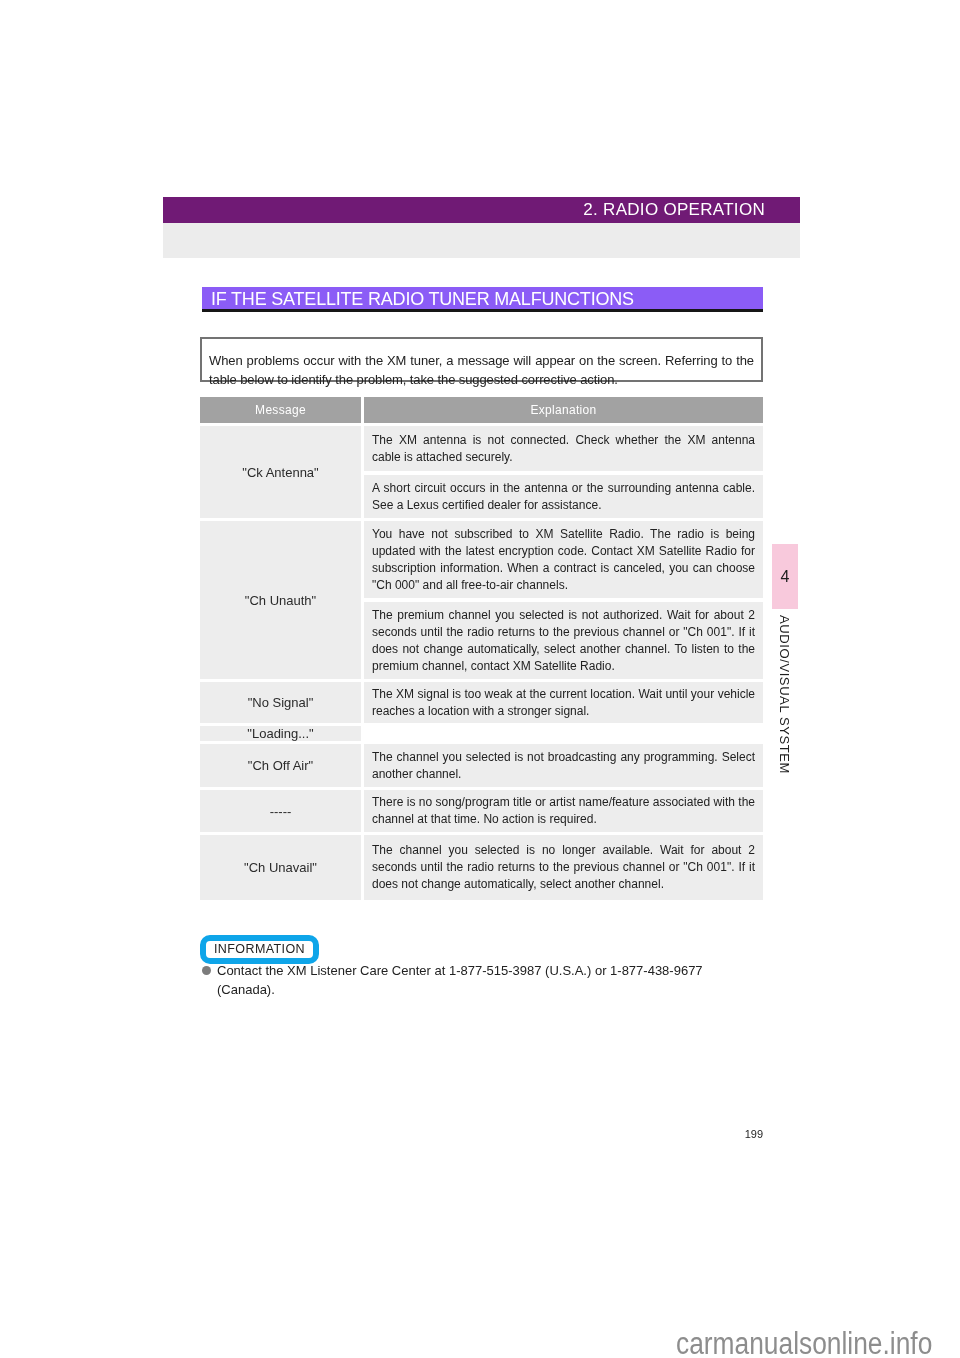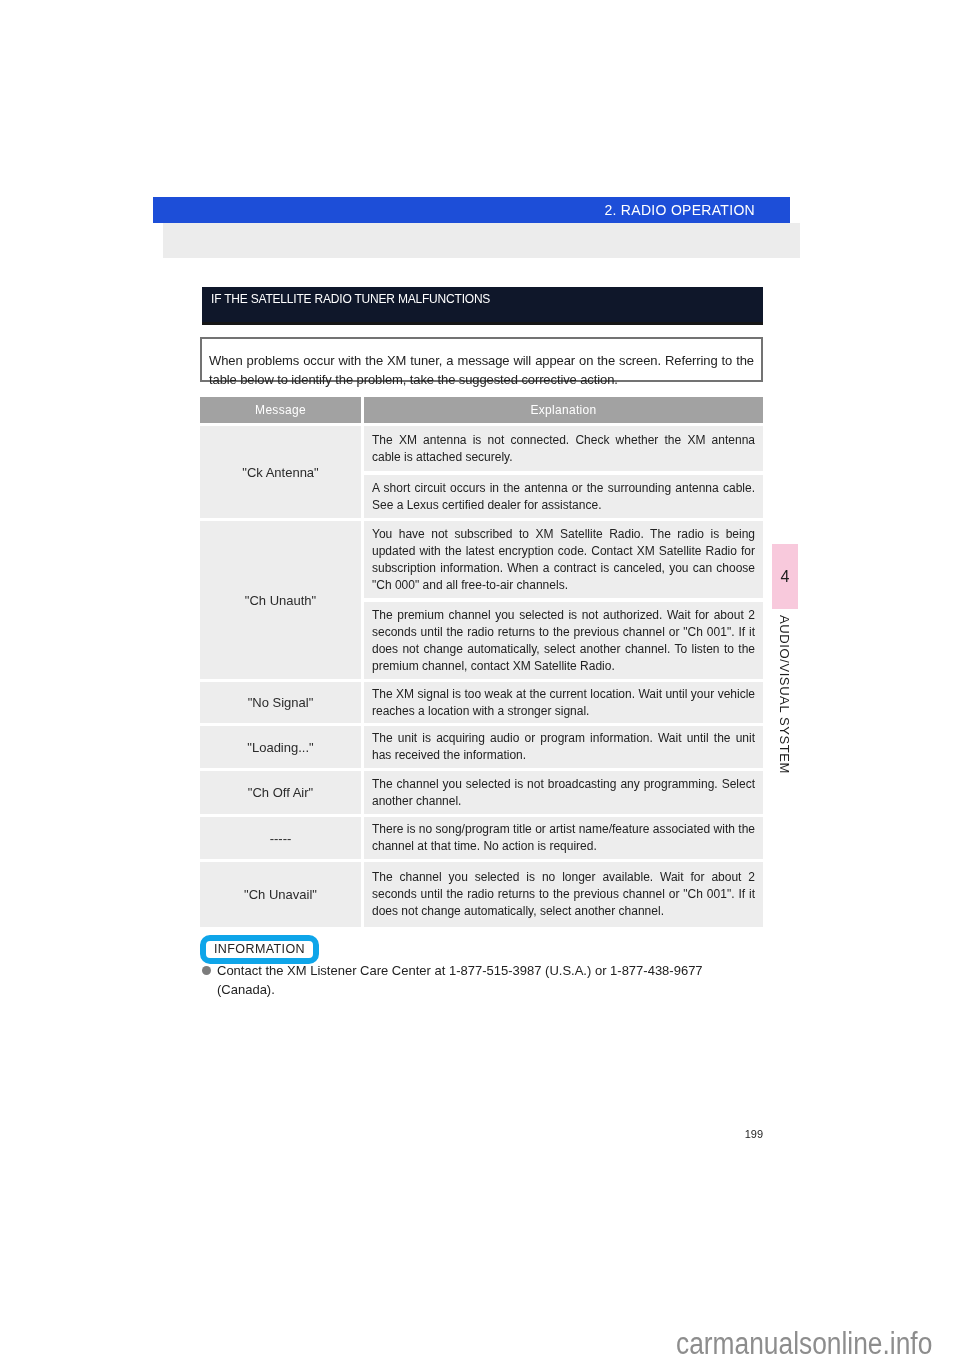--- a/index.html
+++ b/index.html
@@ -2,32 +2,32 @@
 <html><head>
 <meta charset="utf-8">
 <style>
   html,body{margin:0;padding:0;background:#ffffff;}
   #page{
     position:relative;width:960px;height:1358px;background:#ffffff;overflow:hidden;
     font-family:"Liberation Sans", sans-serif;color:#2d2d2d;
   }
   
   .header-bar{
-    position:absolute;left:153px;top:197px;width:637px;height:26px;
-    background:#1d4ed8;color:#ffffff;font-size:14px;line-height:26px;
+    position:absolute;left:163px;top:197px;width:637px;height:26px;
+    background:#701a75;color:#ffffff;font-size:17px;line-height:26px;
     text-align:right;padding-right:35px;box-sizing:border-box;letter-spacing:.3px;
   }
   .header-sub{
     position:absolute;left:163px;top:223px;width:637px;height:35px;background:#ececec;
   }
   
   .title-bar{
-    position:absolute;left:202px;top:287px;width:561px;height:38px;box-sizing:border-box;
-    background:#0f172a;border-bottom:3px solid #161616;
-    color:#ffffff;font-size:12px;line-height:25px;padding-left:9px;letter-spacing:-.2px;
+    position:absolute;left:202px;top:287px;width:561px;height:25px;box-sizing:border-box;
+    background:#8b5cf6;border-bottom:3px solid #161616;
+    color:#ffffff;font-size:18px;line-height:25px;padding-left:9px;letter-spacing:-.2px;
     white-space:nowrap;overflow:hidden;
   }
   
   .intro-box{
     position:absolute;left:200px;top:337px;width:563px;height:45px;box-sizing:border-box;
     border:2px solid #737373;padding:13px 7px;
     font-size:13px;line-height:18.5px;text-align:justify;letter-spacing:-.1px;color:#222;
   }
   
   .rtable{position:absolute;left:200px;top:397px;width:563px;}
@@ -138,25 +138,20 @@
       <div class="msg">"No Signal"</div>
       <div class="exps">
         <div class="exp" style="height:41px">
           <div class="txt">The XM signal is too weak at the current location. Wait until your vehicle reaches a location with a stronger signal.</div>
         </div>
       </div>
     </div>
 
     <div class="sec">
       <div class="msg">"Loading..."</div>
-      <div class="exps">
-        <div class="exp" style="height:42px">
-          <div class="txt">The unit is acquiring audio or program information. Wait until the unit has received the information.</div>
-        </div>
-      </div>
     </div>
 
     <div class="sec">
       <div class="msg">"Ch Off Air"</div>
       <div class="exps">
         <div class="exp" style="height:43px">
           <div class="txt">The channel you selected is not broadcasting any programming. Select another channel.</div>
         </div>
       </div>
     </div>

